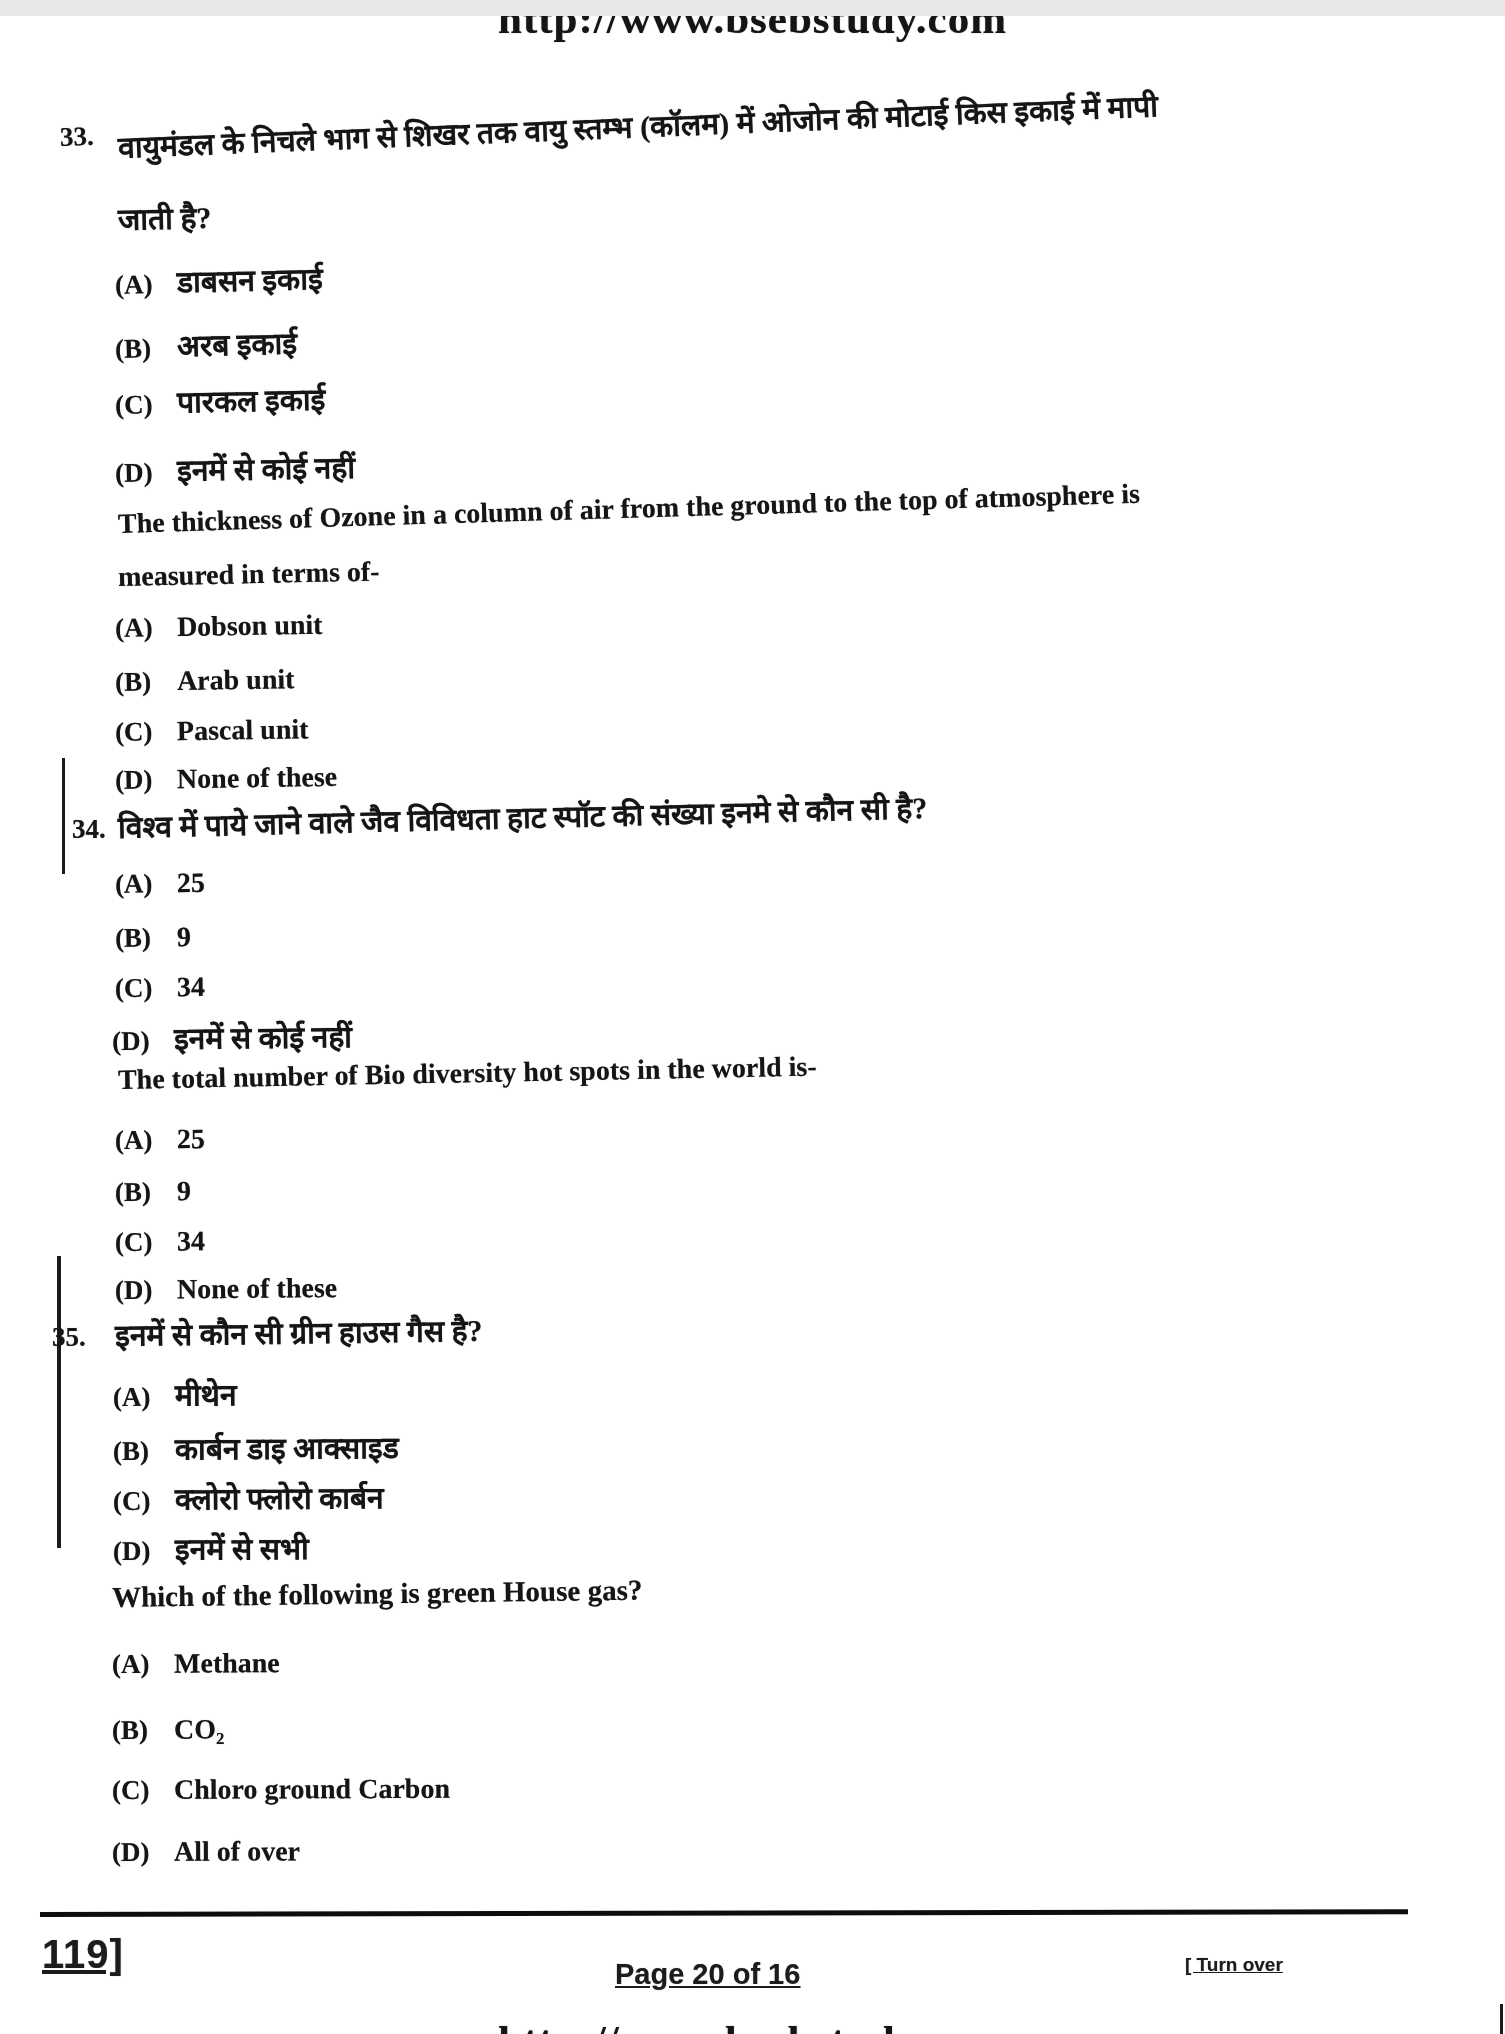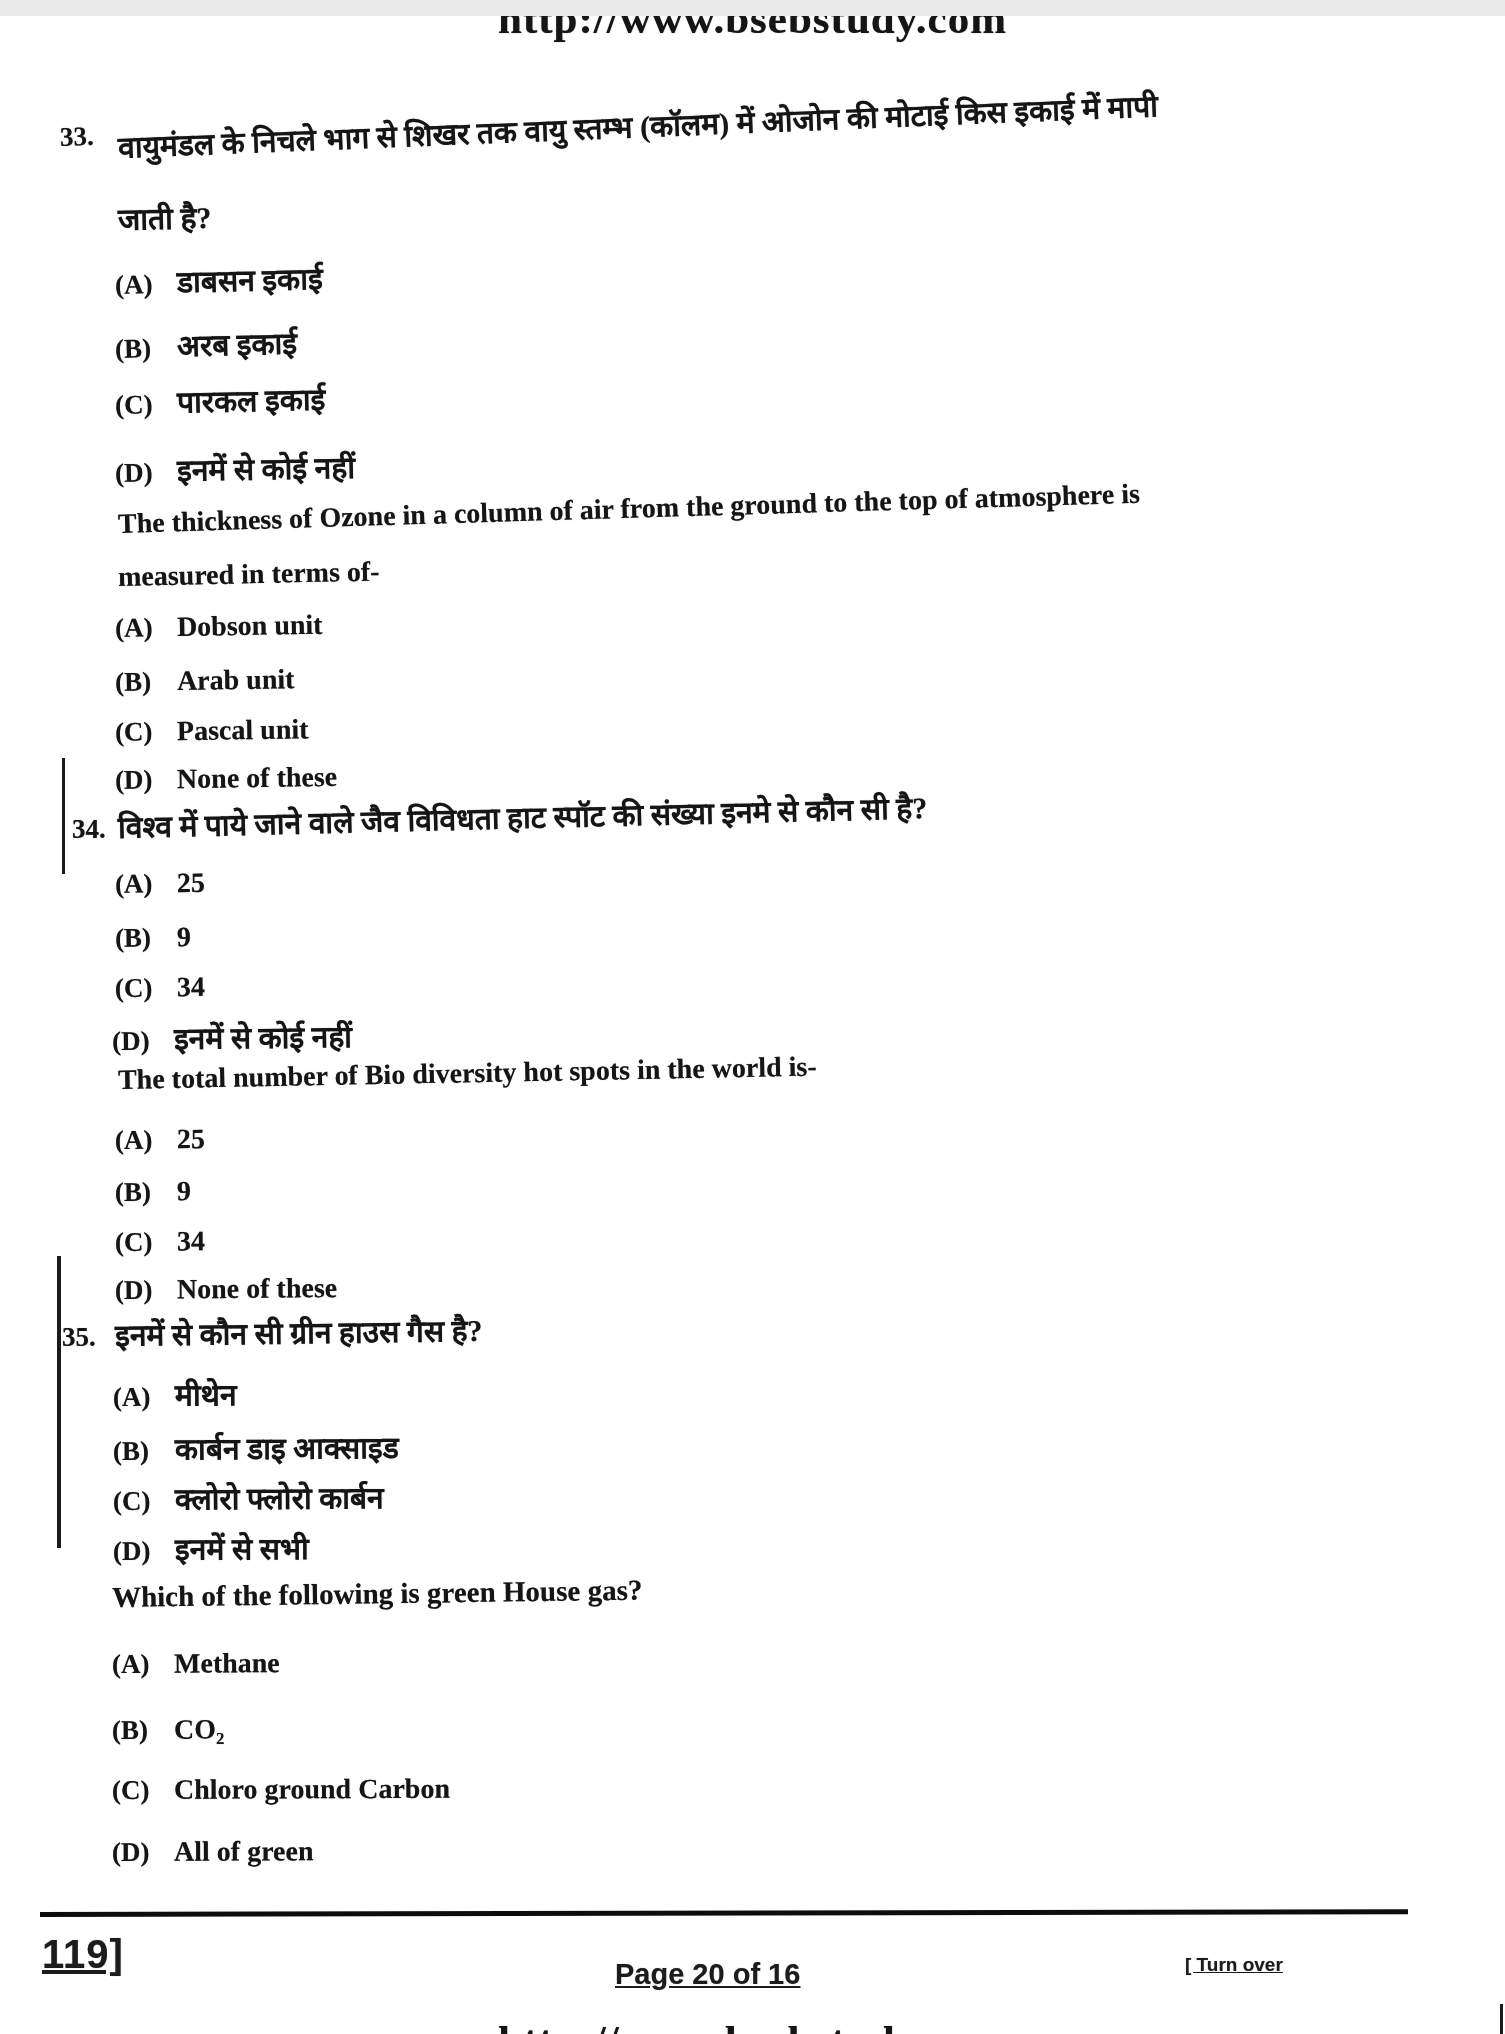--- a/index.html
+++ b/index.html
@@ -122,21 +122,21 @@
     <span class="lbl">(C)</span>
     <span class="txt-en">34</span>
   </div>
   <div class="opt" style="left:115px; top:1258px; transform:rotate(-0.5deg);">
     <span class="lbl">(D)</span>
     <span class="txt-en">None of these</span>
   </div>
 
   <div class="vline" style="left:57px; top:1240px; width:4px; height:292px;"></div>
 
-  <div class="line qnum" style="left:62px; top:1306px;">35.</div>
+  <div class="line qnum" style="left:52px; top:1306px;">35.</div>
   <div class="line hi" style="left:115px; top:1298px; transform:rotate(-0.8deg);">इनमें से कौन सी ग्रीन हाउस गैस है?</div>
 
   <div class="opt" style="left:113px; top:1358px; transform:rotate(-0.4deg);">
     <span class="lbl">(A)</span>
     <span class="txt-hi">मीथेन</span>
   </div>
   <div class="opt" style="left:113px; top:1412px; transform:rotate(-0.4deg);">
     <span class="lbl">(B)</span>
     <span class="txt-hi">कार्बन डाइ आक्साइड</span>
   </div>
@@ -158,21 +158,21 @@
   <div class="opt" style="left:112px; top:1698px; transform:rotate(-0.3deg);">
     <span class="lbl">(B)</span>
     <span class="txt-en">CO₂</span>
   </div>
   <div class="opt" style="left:112px; top:1758px; transform:rotate(-0.2deg);">
     <span class="lbl">(C)</span>
     <span class="txt-en">Chloro ground Carbon</span>
   </div>
   <div class="opt" style="left:112px; top:1820px; transform:rotate(-0.2deg);">
     <span class="lbl">(D)</span>
-    <span class="txt-en">All of green</span>
+    <span class="txt-en">All of over</span>
   </div>
 
   <div class="rule" style="left:40px; top:1896px; width:1368px; height:5px; transform:rotate(-0.12deg);"></div>
 
   <div class="footer-txt" style="left:42px; top:1916px; font-size:40px; letter-spacing:1px;">119]</div>
   <div class="footer-txt" style="left:615px; top:1942px; font-size:29px;">Page 20 of 16</div>
   <div class="footer-txt" style="left:1185px; top:1938px; font-size:19px;">[ Turn over</div>
 
   <div class="url" style="top:2000px;">http://www.bsebstudy.com</div>
 

